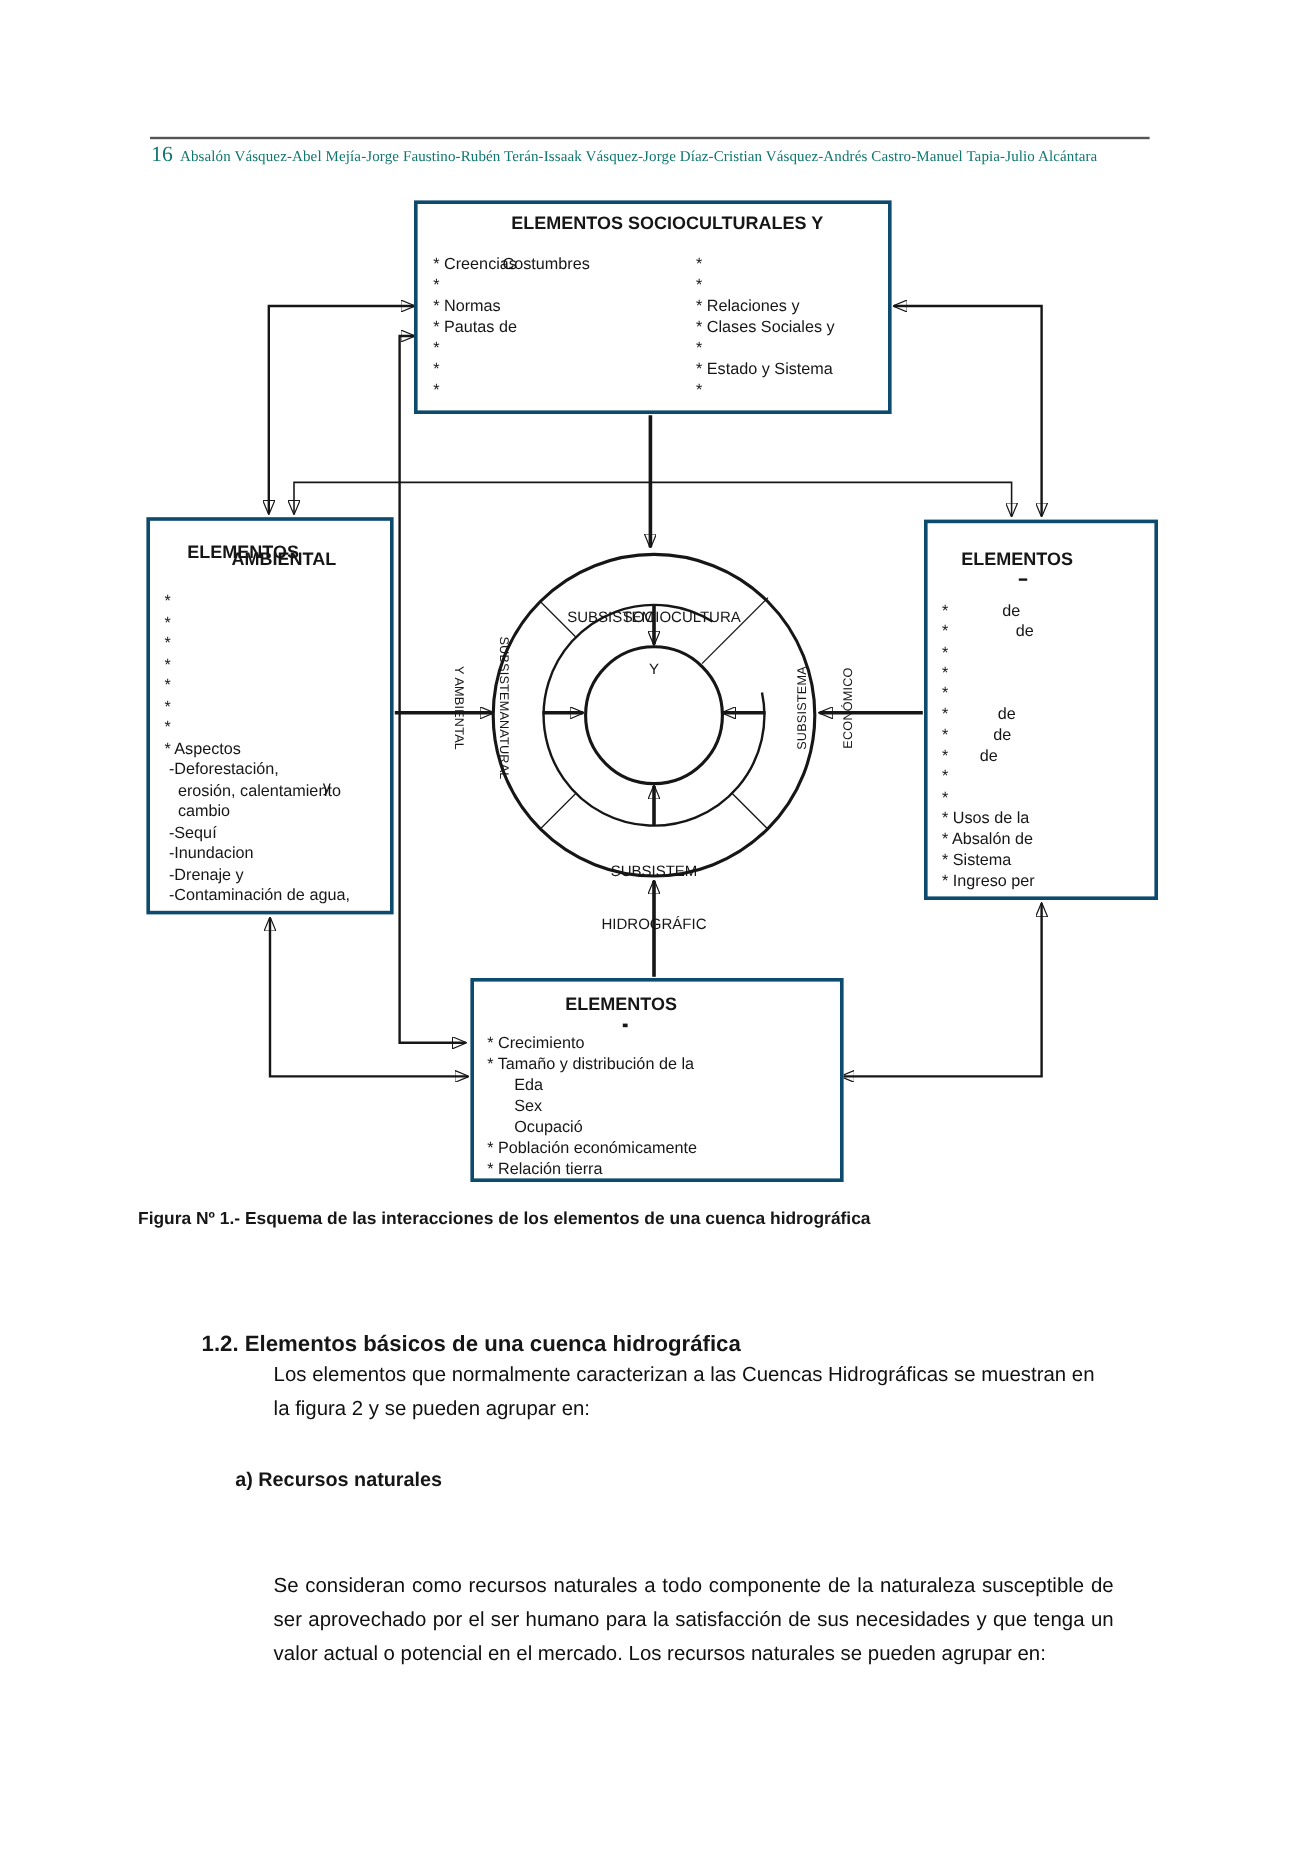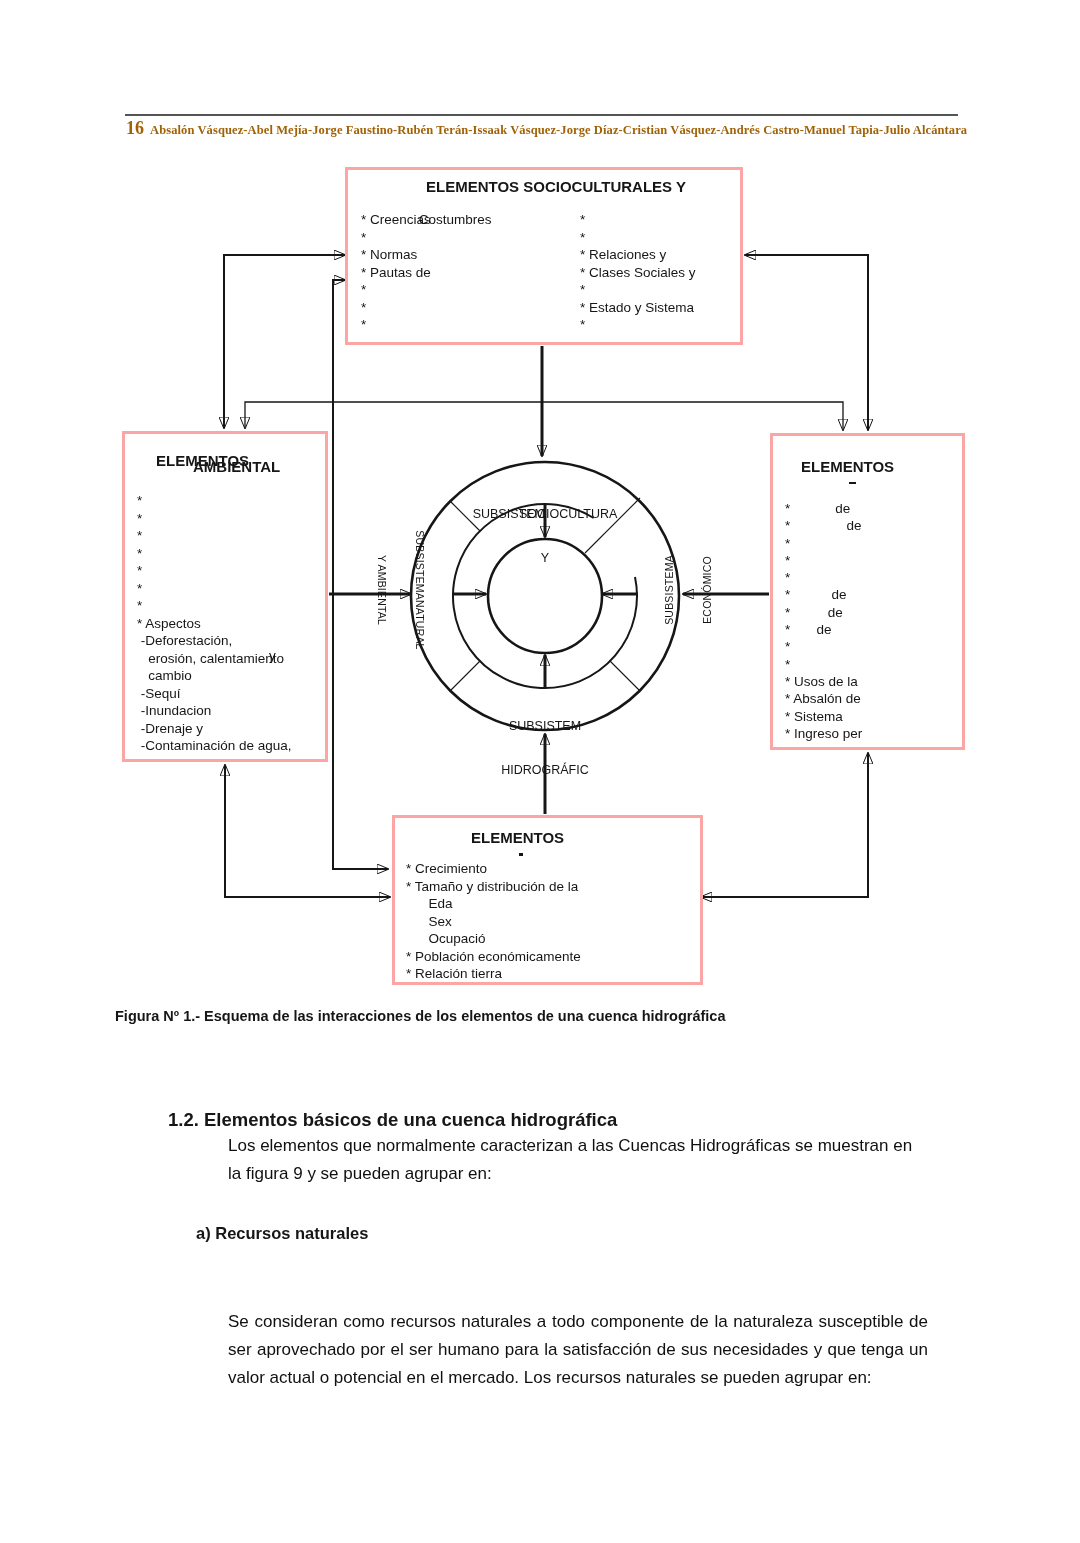--- a/index.html
+++ b/index.html
@@ -3,33 +3,33 @@
 <meta charset="utf-8">
 <style>
   html,body{margin:0;padding:0;background:#e8e8e8;}
   #page{
     position:relative; width:1080px; height:1543px; background:#ffffff;
     font-family:"Liberation Sans", sans-serif; color:#161616; overflow:hidden;
     margin:0 auto;
   }
   
   .hdr-rule{position:absolute; left:125px; top:114px; width:833px; height:1.5px; background:#555;}
-  .hdr{position:absolute; left:126px; top:118px; font-family:"Liberation Serif", serif; color:#a16207; white-space:nowrap;font-weight:bold;}
+  .hdr{position:absolute; left:126px; top:118px; font-family:"Liberation Serif", serif; color:#0f766e; white-space:nowrap;}
   .hdr-num{font-size:18px;}
   .hdr-authors{font-size:12.5px; margin-left:6px; letter-spacing:0.1px;}
   
   #connectors{position:absolute; left:0; top:0; pointer-events:none;}
   #connectors path, #connectors line, #connectors circle{fill:none; stroke:#161616;}
   .lw-thick{stroke-width:3px;}
   .lw-mid{stroke-width:2px;}
   .lw-thin{stroke-width:1.3px;}
   .lw-ring{stroke-width:2.6px;}
   .lw-hair{stroke-width:1.1px;}
   
-  .dbox{position:absolute; box-sizing:border-box; border:3px solid #fca5a5; background:#ffffff;}
+  .dbox{position:absolute; box-sizing:border-box; border:3px solid #0c4a6e; background:#ffffff;}
   .bx-title{position:absolute; font-weight:bold; font-size:15px; white-space:pre;}
   .col{position:absolute;}
   .row{white-space:pre; height:17.5px; line-height:17.5px; font-size:13.5px;}
   .row-r{height:17.3px; line-height:17.3px;}
   .ovl{margin-left:-12px;}
   .tiny-dash{position:absolute; background:#161616;}
   .ovl-y{position:absolute; font-size:13.5px;}
   
   .clabel{position:absolute; text-align:center; font-size:12.5px; line-height:14.5px; white-space:pre;}
   .clabel-center{font-size:13px; line-height:15.5px;}
@@ -188,17 +188,17 @@
   </div>
 
   <div class="clabel" style="left:440px; top:690px; width:210px;">
     <div>SUBSISTEM</div>
     <div>HIDROGRÁFIC</div>
   </div>
 
 
   <div class="caption">Figura Nº 1.- Esquema de las interacciones de los elementos de una cuenca hidrográfica</div>
   <div class="h12">1.2. Elementos básicos de una cuenca hidrográfica</div>
-  <div class="para p1">Los elementos que normalmente caracterizan a las Cuencas Hidrográficas se muestran en la figura 9 y se pueden agrupar en:</div>
+  <div class="para p1">Los elementos que normalmente caracterizan a las Cuencas Hidrográficas se muestran en la figura 2 y se pueden agrupar en:</div>
   <div class="ha">a) Recursos naturales</div>
   <div class="para p2">Se consideran como recursos naturales a todo componente de la naturaleza susceptible de ser aprovechado por el ser humano  para la satisfacción de sus necesidades y que tenga un valor actual o potencial en el mercado. Los recursos naturales se pueden agrupar en:</div>
 
 </div>
 
 </body></html>

